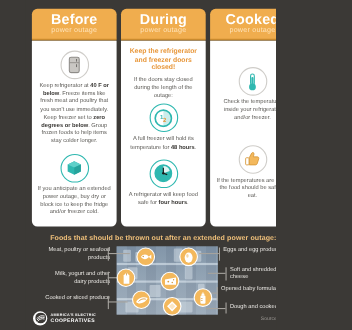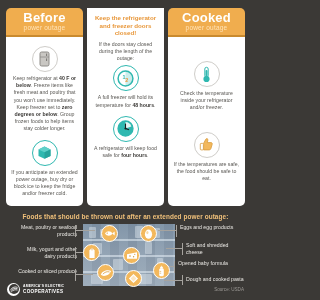--- a/index.html
+++ b/index.html
@@ -2,21 +2,21 @@
 <html><head>
 <meta charset="utf-8">
 <style>
   * { box-sizing: border-box; margin: 0; padding: 0; }
   html, body {
     width: 251px; height: 300px;
     background: #3b3936;
     font-family: "Liberation Sans", sans-serif;
     overflow: hidden;
   }
-  #app { position: relative; width: 251px; height: 300px; background: #3b3936; }
+  #app { position: relative; width: 251px; height: 300px; background: #3b3936; margin-left: 23px; }
 
   
   .columns { display: flex; gap: 4px; padding: 8px 6px 0 6px; }
   .col { flex: 1 1 0; display: flex; flex-direction: column; }
 
   .col-head {
     background: #f0ad4e;
     border-radius: 5px 5px 0 0;
     padding: 3px 2px 3px 2px;
     text-align: center;
@@ -156,20 +156,24 @@
               <polygon points="7.5,7.3 13.5,4.5 13.5,11 7.5,13.8" fill="#27a39c"></polygon>
             </svg>
           </div>
           <div class="blk-text">If you anticipate an extended power outage, buy dry or block ice to keep the fridge and/or freezer cold.</div>
         </div>
 
       </div>
     </div>
 
     <div class="col">
+      <div class="col-head">
+        <div class="h-title">During</div>
+        <div class="h-sub">power outage</div>
+      </div>
       <div class="col-body">
 
         <div class="heading-orange">Keep the refrigerator and freezer doors closed!</div>
 
         <div class="blk">
           <div class="blk-text">If the doors stay closed during the length of the outage:</div>
           <div class="badge teal">
             <svg width="17" height="17" viewBox="0 0 17 17">
               <circle cx="8.5" cy="8.5" r="7.4" fill="#ffffff" stroke="#2fb8b0" stroke-width="1.5"></circle>
               <path d="M8.5 1.1 A7.4 7.4 0 0 1 8.5 15.9 Z" fill="#2fb8b0" opacity=".25"></path>

